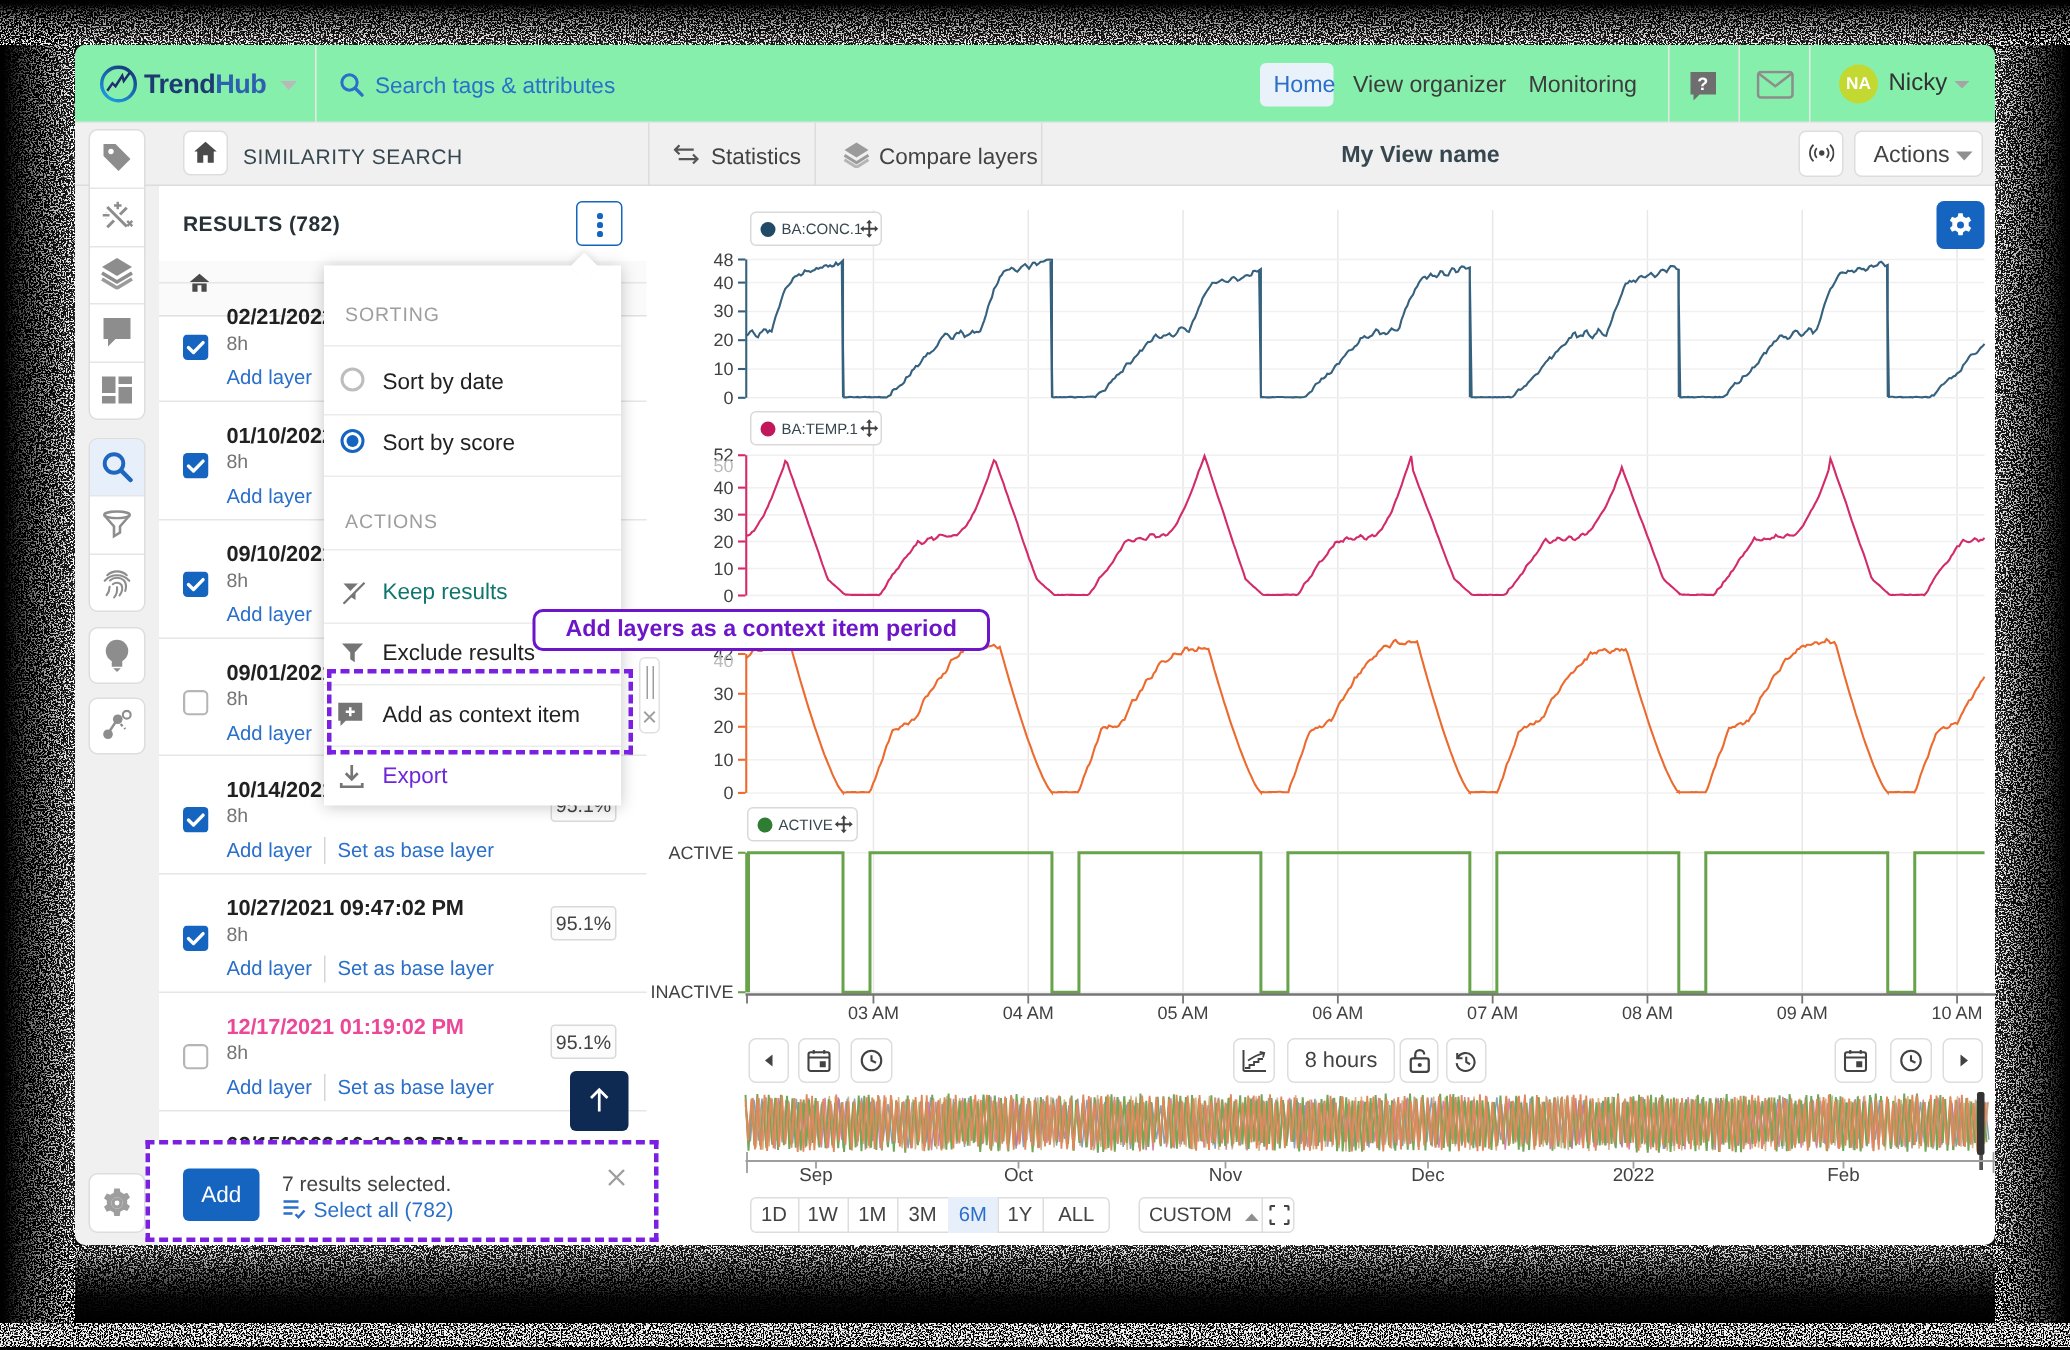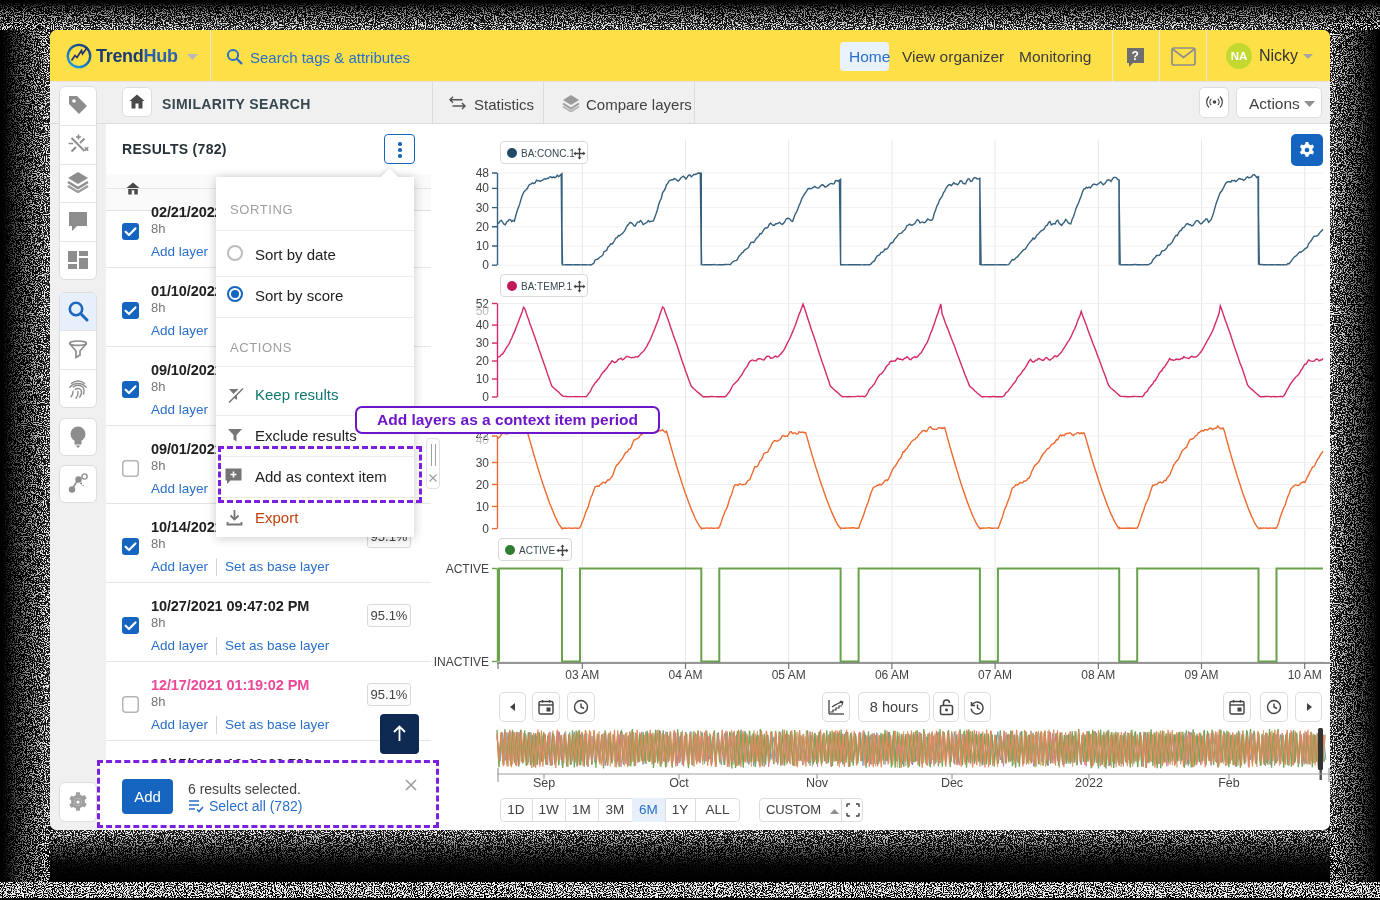--- a/index.html
+++ b/index.html
@@ -1,18 +1,18 @@
 <!DOCTYPE html>
 <html><head><meta charset="utf-8">
 <style>
 *{margin:0;padding:0;box-sizing:border-box}
 html,body{width:1380px;height:900px;background:#000;overflow:hidden;font-family:"Liberation Sans",sans-serif}
 .abs{position:absolute}
 #card{position:absolute;left:50px;top:30px;width:1280px;height:800px;background:#fff;border-radius:7px;overflow:hidden;box-shadow:0 0 26px 3px rgba(255,255,255,0.18)}
-.nav{position:absolute;left:0;top:0;width:1280px;height:52px;background:#fde047;border-bottom:1px solid #e4e4e4}
+.nav{position:absolute;left:0;top:0;width:1280px;height:52px;background:#86efac;border-bottom:1px solid #e4e4e4}
 .tb2{position:absolute;left:0;top:52px;width:1280px;height:42px;background:#f0f0f0;border-bottom:1px solid #dcdcdc}
 .rail{position:absolute;left:0;top:94px;width:56px;height:706px;background:#f0f0f0}
 .btn{position:absolute;background:#fff;border:1px solid #ddd;border-radius:5px}
 .sep{position:absolute;background:#e6e6e6}
 </style></head>
 <body>
 <svg style="position:absolute;left:0;top:0" width="1380" height="900">
 <defs>
 <filter id="nA" x="0" y="0" width="100%" height="100%">
  <feTurbulence type="fractalNoise" baseFrequency="0.9" numOctaves="2" seed="11"></feTurbulence>
@@ -107,35 +107,36 @@
  <svg class="abs" style="left:1252px;top:23px" width="12" height="7" viewBox="0 0 12 7">
         <path d="M1 1 L6 6 L11 1 Z" fill="#a5a5a5"></path>
       </svg>
 </div>
 
 <div class="tb2">
  <div class="btn" style="left:72px;top:5px;width:30px;height:30px"></div>
  <svg class="abs" style="left:79px;top:12px" width="16" height="15" viewBox="0 0 16 15">
         <path d="M8 0.5 L15.5 7 h-2 v7.5 h-4 v-5 h-3 v5 h-4 V7 h-2 Z" fill="#4a4a4a"></path>
       </svg>
- <div class="abs" style="left:112px;top:14px;font-size:14px;font-weight:bold;color:#37474f;letter-spacing:0.4px">SIMILARITY SEARCH</div>
+ <div class="abs" style="left:112px;top:14px;font-size:14px;font-weight:normal;color:#37474f;letter-spacing:0.4px">SIMILARITY SEARCH</div>
  <div class="abs" style="left:382px;top:0;width:1px;height:42px;background:#dcdcdc"></div>
  <svg class="abs" style="left:399px;top:14px" width="17" height="14" viewBox="0 0 17 14">
         <path d="M4 0.8 L1 3.8 L4 6.8 M1 3.8 H13.5" fill="none" stroke="#555" stroke-width="1.5"></path>
         <path d="M13 7 L16 10 L13 13 M16 10 H3.5" fill="none" stroke="#555" stroke-width="1.5"></path>
       </svg>
  <div class="abs" style="left:424px;top:14px;font-size:15px;color:#424242">Statistics</div>
  <div class="abs" style="left:493px;top:0;width:1px;height:42px;background:#dcdcdc"></div>
  <svg class="abs" style="left:512px;top:12px" width="18" height="18" viewBox="0 0 18 18">
         <path d="M9 1 L17 6 L9 11 L1 6 Z" fill="#9b9b9b"></path>
         <path d="M1 9.5 L9 14.5 L17 9.5" fill="none" stroke="#9b9b9b" stroke-width="2"></path>
         <path d="M1 12.5 L9 17.5 L17 12.5" fill="none" stroke="#b5b5b5" stroke-width="2"></path>
       </svg>
  <div class="abs" style="left:536px;top:14px;font-size:15px;color:#424242">Compare layers</div>
  <div class="abs" style="left:644px;top:0;width:1px;height:42px;background:#dcdcdc"></div>
+ <div class="abs" style="left:644px;top:13px;width:506px;text-align:center;font-size:15.5px;font-weight:bold;color:#37474f">My View name</div>
  <div class="btn" style="left:1149px;top:5px;width:30px;height:31px"></div>
  <svg class="abs" style="left:1156px;top:13px" width="17" height="14" viewBox="0 0 17 14">
         <circle cx="8.5" cy="7" r="1.8" fill="#424242"></circle>
         <path d="M5.2 3.8 a4.6 4.6 0 0 0 0 6.4 M11.8 3.8 a4.6 4.6 0 0 1 0 6.4" fill="none" stroke="#424242" stroke-width="1.2"></path>
         <path d="M3 1.5 a7.6 7.6 0 0 0 0 11 M14 1.5 a7.6 7.6 0 0 1 0 11" fill="none" stroke="#424242" stroke-width="1.2"></path>
       </svg>
  <div class="btn" style="left:1186px;top:5px;width:86px;height:31px"></div>
  <div class="abs" style="left:1199px;top:13px;font-size:15.5px;color:#424242">Actions</div>
  <svg class="abs" style="left:1253px;top:18px" width="13" height="8" viewBox="0 0 13 8">
         <path d="M1 1 L6.5 7 L12 1 Z" fill="#8f8f8f"></path>
@@ -306,21 +307,21 @@
 <div class="abs" style="left:101px;top:766px;font-size:13.5px;color:#2a6fc9">Add layer</div>
 <div class="abs" style="left:166px;top:765px;width:1px;height:18px;background:#d5d5d5"></div>
 <div class="abs" style="left:175px;top:766px;font-size:13.5px;color:#2a6fc9">Set as base layer</div>
 <div class="abs" style="left:317px;top:732px;width:44px;height:23px;background:#fcfcfc;border:1px solid #d9d9d9;border-radius:3px;font-size:13px;color:#424242;text-align:center;line-height:22px">95.1%</div>
 <div class="abs" style="left:330px;top:684px;width:39px;height:40px;background:#0e2a52;border-radius:4px"></div>
 <svg class="abs" style="left:341px;top:694px" width="17" height="19" viewBox="0 0 17 19">
       <path d="M8.5 17 V3 M3 8 L8.5 2.5 L14 8" fill="none" stroke="#fff" stroke-width="1.8"></path>
     </svg>
 <div class="abs" style="left:47px;top:730px;width:342px;height:68px;background:#fff;border:3px dashed #7b1fe0;z-index:30"></div>
 <div class="abs" style="left:72px;top:749px;width:51px;height:35px;background:#1565c0;border-radius:4px;color:#fff;font-size:15px;text-align:center;line-height:35px;z-index:31">Add</div>
-<div class="abs" style="left:138px;top:751px;font-size:14px;color:#424242;z-index:31">6 results selected.</div>
+<div class="abs" style="left:138px;top:751px;font-size:14px;color:#424242;z-index:31">7 results selected.</div>
 <svg class="abs" style="left:138px;top:769px;z-index:31" width="16" height="14" viewBox="0 0 16 14">
       <path d="M1 2 h10 M1 6 h10 M1 10 h6" stroke="#2a6fc9" stroke-width="1.6"></path>
       <path d="M9 10.5 l2 2 L15 8" fill="none" stroke="#2a6fc9" stroke-width="1.6"></path>
     </svg>
 <div class="abs" style="left:159px;top:768px;font-size:14px;color:#2a6fc9;z-index:31">Select all (782)</div>
 <svg class="abs" style="left:354px;top:748px;z-index:31" width="14" height="14" viewBox="0 0 14 14">
       <path d="M2 2 L12 12 M12 2 L2 12" stroke="#9e9e9e" stroke-width="1.6"></path>
     </svg>
 <svg class="abs" style="left:382px;top:94px" width="898" height="706" viewBox="0 0 898 706" font-family="Liberation Sans,sans-serif">
 <line x1="150.3" y1="16" x2="150.3" y2="539" stroke="#e8e8e8" stroke-width="1"></line>
@@ -570,21 +571,21 @@
 <svg class="abs" style="z-index:21;left:174px;top:437px" width="19" height="18" viewBox="0 0 19 18">
       <path d="M1.5 1.5 h16 v12 h-11 l-3.5 3.5 v-3.5 h-1.5 z" fill="#757575"></path>
       <path d="M9.5 4.5 v6 M6.5 7.5 h6" stroke="#fff" stroke-width="1.7"></path>
     </svg>
 <div class="abs" style="z-index:21;left:205px;top:438px;font-size:15px;color:#212121">Add as context item</div>
 <div class="abs" style="z-index:21;left:166px;top:467px;width:198px;height:1px;background:#ececec"></div>
 <svg class="abs" style="z-index:21;left:176px;top:479px" width="17" height="17" viewBox="0 0 17 17">
       <path d="M8.5 1 v9 M4.5 6.5 L8.5 10.5 L12.5 6.5" fill="none" stroke="#757575" stroke-width="1.8"></path>
       <path d="M1.5 13 v2.5 h14 V13" fill="none" stroke="#757575" stroke-width="1.8"></path>
     </svg>
-<div class="abs" style="z-index:21;left:205px;top:479px;font-size:15px;color:#c2410c">Export</div>
+<div class="abs" style="z-index:21;left:205px;top:479px;font-size:15px;color:#6d28d9">Export</div>
 <div class="abs" style="left:168px;top:416px;width:204px;height:57px;border:3px dashed #7b1fe0;z-index:22"></div>
 <div class="abs" style="left:305px;top:376px;width:305px;height:28px;background:#fff;border:2.5px solid #6d16c9;border-radius:7px;z-index:25"></div>
 <div class="abs" style="left:305px;top:381px;width:305px;text-align:center;font-size:15.5px;font-weight:bold;color:#6d16c9;z-index:26">Add layers as a context item period</div>
 <div class="abs" style="left:376px;top:408px;width:14px;height:51px;background:#fff;border:1px solid #e0e0e0;border-radius:4px;z-index:15"></div>
 <div class="abs" style="left:380.5px;top:414px;width:1.5px;height:22px;background:#9e9e9e;z-index:16"></div>
 <div class="abs" style="left:384.5px;top:414px;width:1.5px;height:22px;background:#9e9e9e;z-index:16"></div>
 <svg class="abs" style="left:378px;top:443px;z-index:16" width="10" height="10" viewBox="0 0 10 10">
       <path d="M1.5 1.5 L8.5 8.5 M8.5 1.5 L1.5 8.5" stroke="#9e9e9e" stroke-width="1.2"></path>
     </svg>
 </div>

